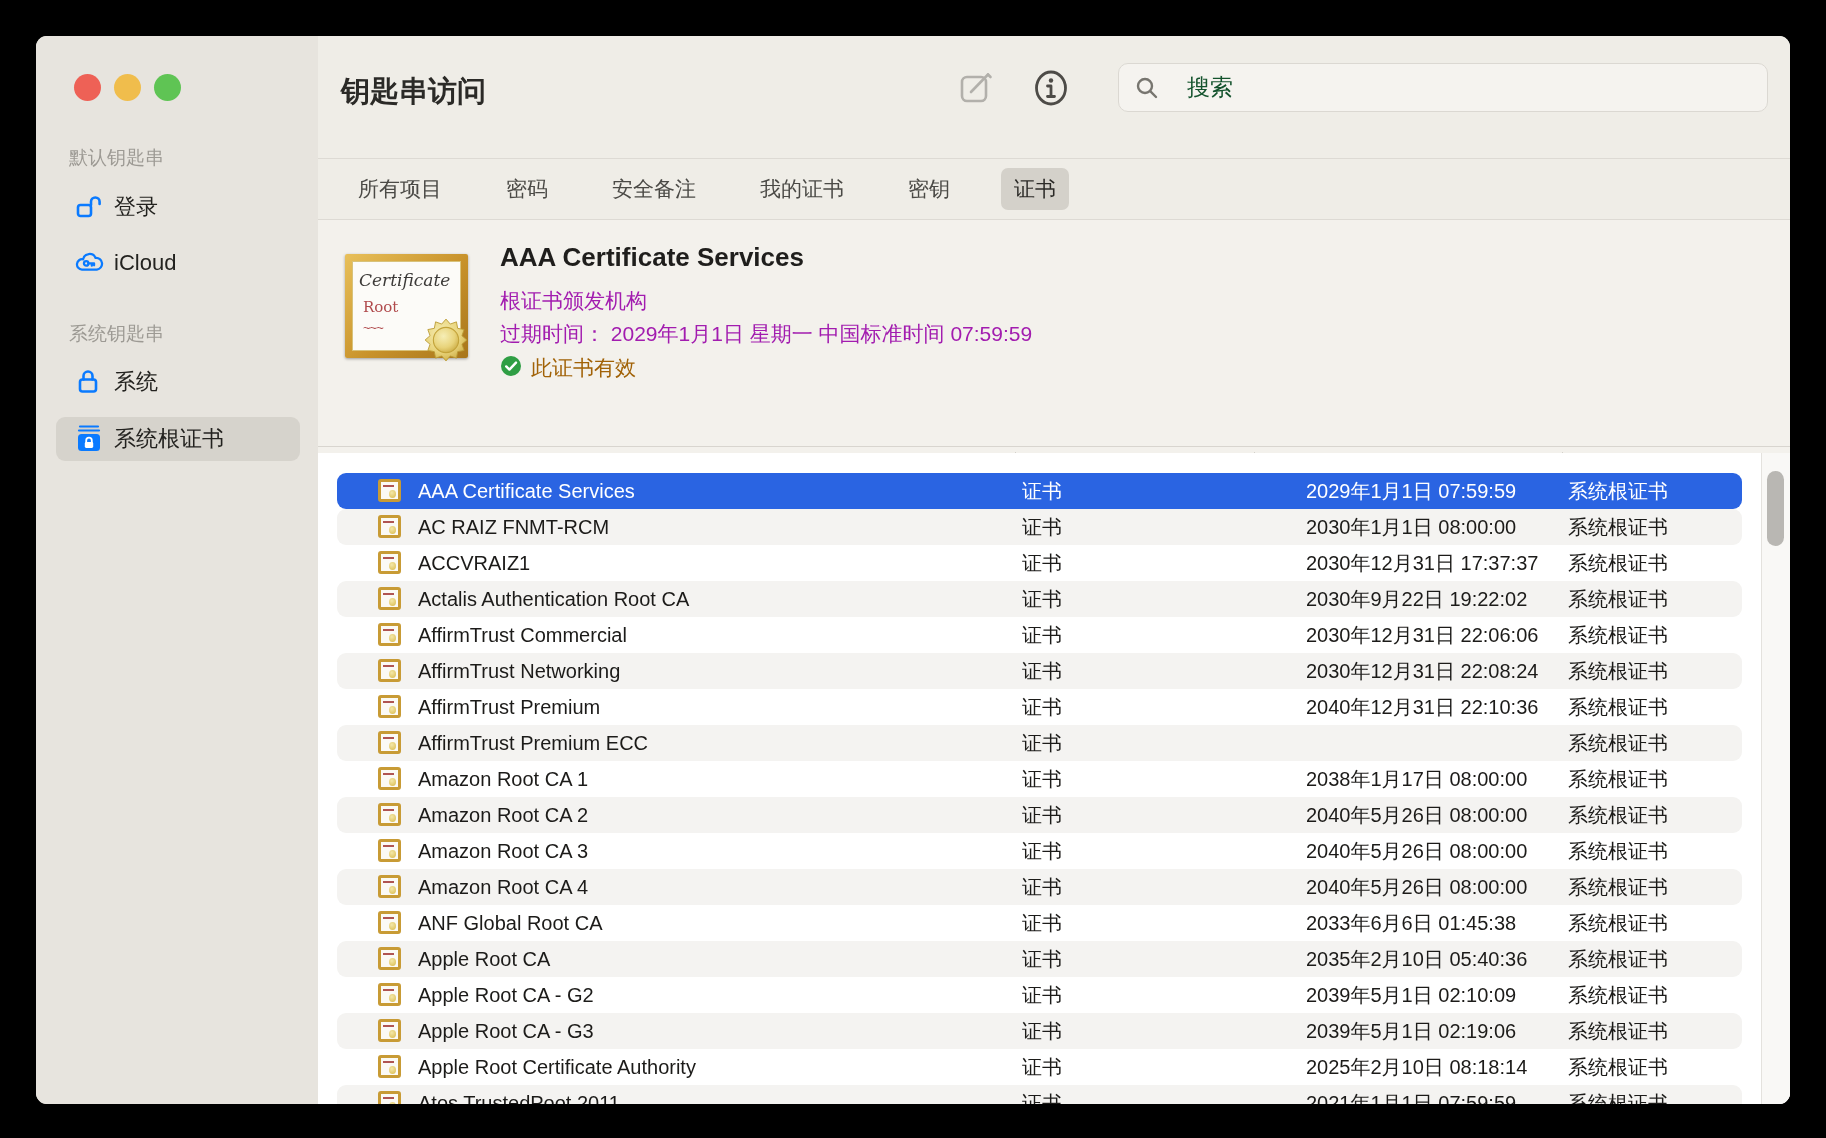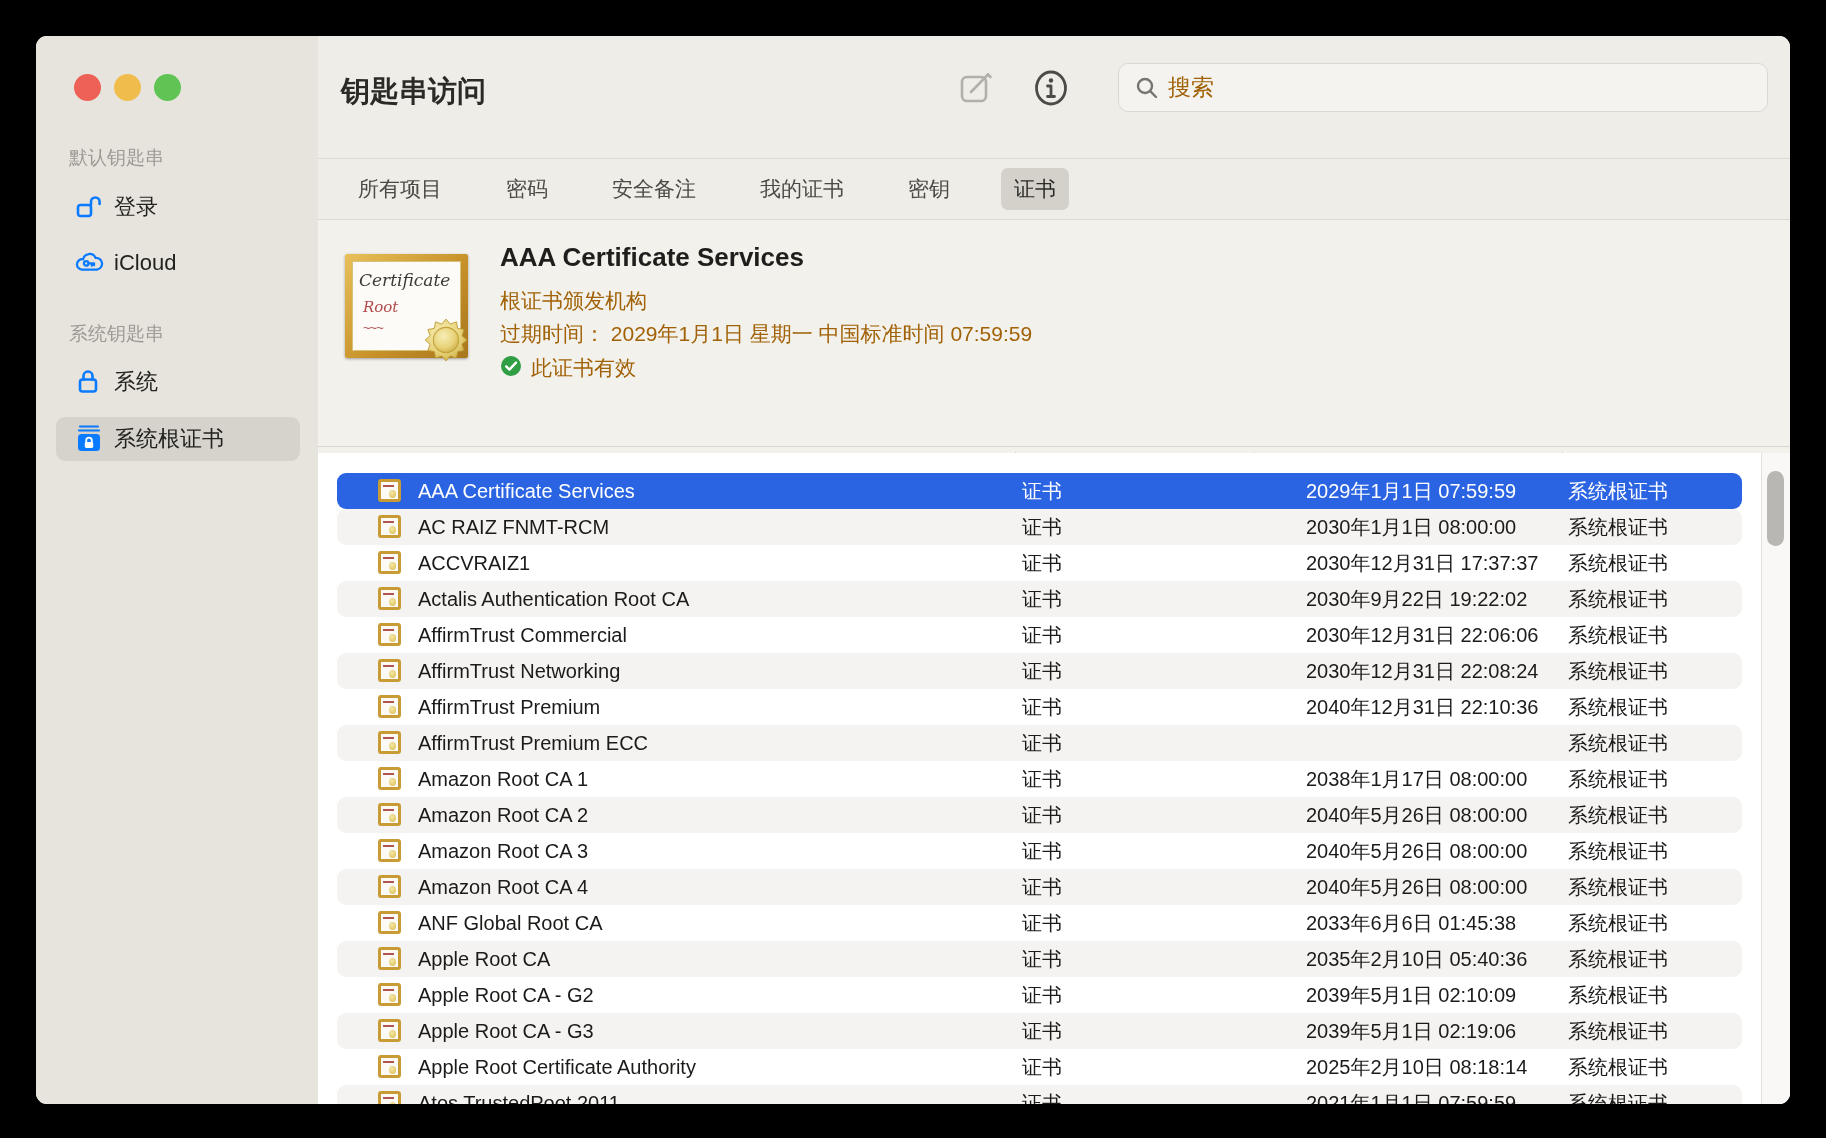--- a/index.html
+++ b/index.html
@@ -21,41 +21,41 @@
   .sb-item .lbl{margin-left:10px;font-size:22px;color:#23221f;}
   
   .main{position:absolute;left:282px;top:0;right:0;bottom:0;}
   .titlebar{position:relative;height:122px;background:#efede7;}
   .t-title{position:absolute;left:23px;top:36px;font-size:29px;font-weight:700;color:#2b2a27;}
   .icon-btn{position:absolute;top:32px;width:44px;height:44px;display:flex;align-items:center;
     justify-content:center;}
   .searchfield{position:absolute;left:800px;top:27px;width:650px;height:49px;background:#f5f3ef;
     border:1px solid #dbd8d2;border-radius:10px;display:flex;align-items:center;box-sizing:border-box;}
   .searchfield .mag{margin-left:16px;display:flex;}
-  .searchfield .ph{margin-left:9px;font-size:23px;color:#a16207;}
+  .searchfield .ph{margin-left:28px;font-size:23px;color:#14532d;}
   .tabbar{position:relative;height:60px;background:#efede7;border-top:1px solid #dddad4;
     display:flex;align-items:center;padding-left:27px;gap:38px;}
   .tab{font-size:21px;color:#4b4a46;padding:7px 13px;border-radius:7px;cursor:default;white-space:nowrap;}
   .tab.sel{background:#d4d1ca;color:#2b2a27;}
   
   .detail{position:relative;height:227px;background:#f3f1ec;border-top:1px solid #dddad4;box-sizing:border-box;}
   .certimg{position:absolute;left:27px;top:34px;width:123px;height:104px;box-sizing:border-box;
     background:linear-gradient(135deg,#e8c05a,#c8922a 55%,#a8761c);padding:7px;border-radius:2px;
     box-shadow:0 1px 3px rgba(0,0,0,.35);}
   .certimg .paper{position:relative;width:100%;height:100%;background:#fcfbf8;
     border:1px solid #d8c27a;box-sizing:border-box;overflow:visible;}
   .certimg .word1{position:absolute;left:6px;top:8px;font-family:"DejaVu Serif","Liberation Serif",serif;
     font-style:italic;font-size:17px;color:#3c3a38;}
   .certimg .word2{position:absolute;left:10px;top:36px;font-family:"DejaVu Serif","Liberation Serif",serif;
-    font-style:italic;font-size:15px;color:#b04a4c;}
+    font-size:15px;color:#b04a4c;}
   .certimg .flour{position:absolute;left:10px;top:58px;font-size:13px;color:#b04a4c;letter-spacing:-1px;}
   .seal{position:absolute;right:-8px;bottom:-12px;width:44px;height:44px;}
   .dtext{position:absolute;left:182px;top:22px;}
   .d-title{font-size:26px;font-weight:700;color:#1f1e1c;margin-bottom:11px;}
-  .d-line{font-size:21px;color:#a16207;line-height:33px;}
+  .d-line{font-size:21px;color:#a21caf;line-height:33px;}
   .d-status{display:flex;align-items:center;gap:9px;margin-top:4px;}
   .d-status .txt{font-size:21px;color:#a16207;}
   
   .thead{position:relative;height:34px;background:#f3f1ec;border-top:1px solid #d8d5cf;}
   .th{position:absolute;top:0;height:34px;line-height:34px;font-size:20px;color:#252420;font-weight:500;}
   .th.bold{font-weight:700;}
   .vsep{position:absolute;top:5px;bottom:5px;width:1px;background:#d3d0ca;}
   .sortchev{position:absolute;top:10px;width:16px;height:14px;color:#8e8c87;}
   .listpanel{position:absolute;left:0;right:0;top:417px;bottom:0;background:#fff;}
   .rows{position:absolute;left:19px;top:20px;}

